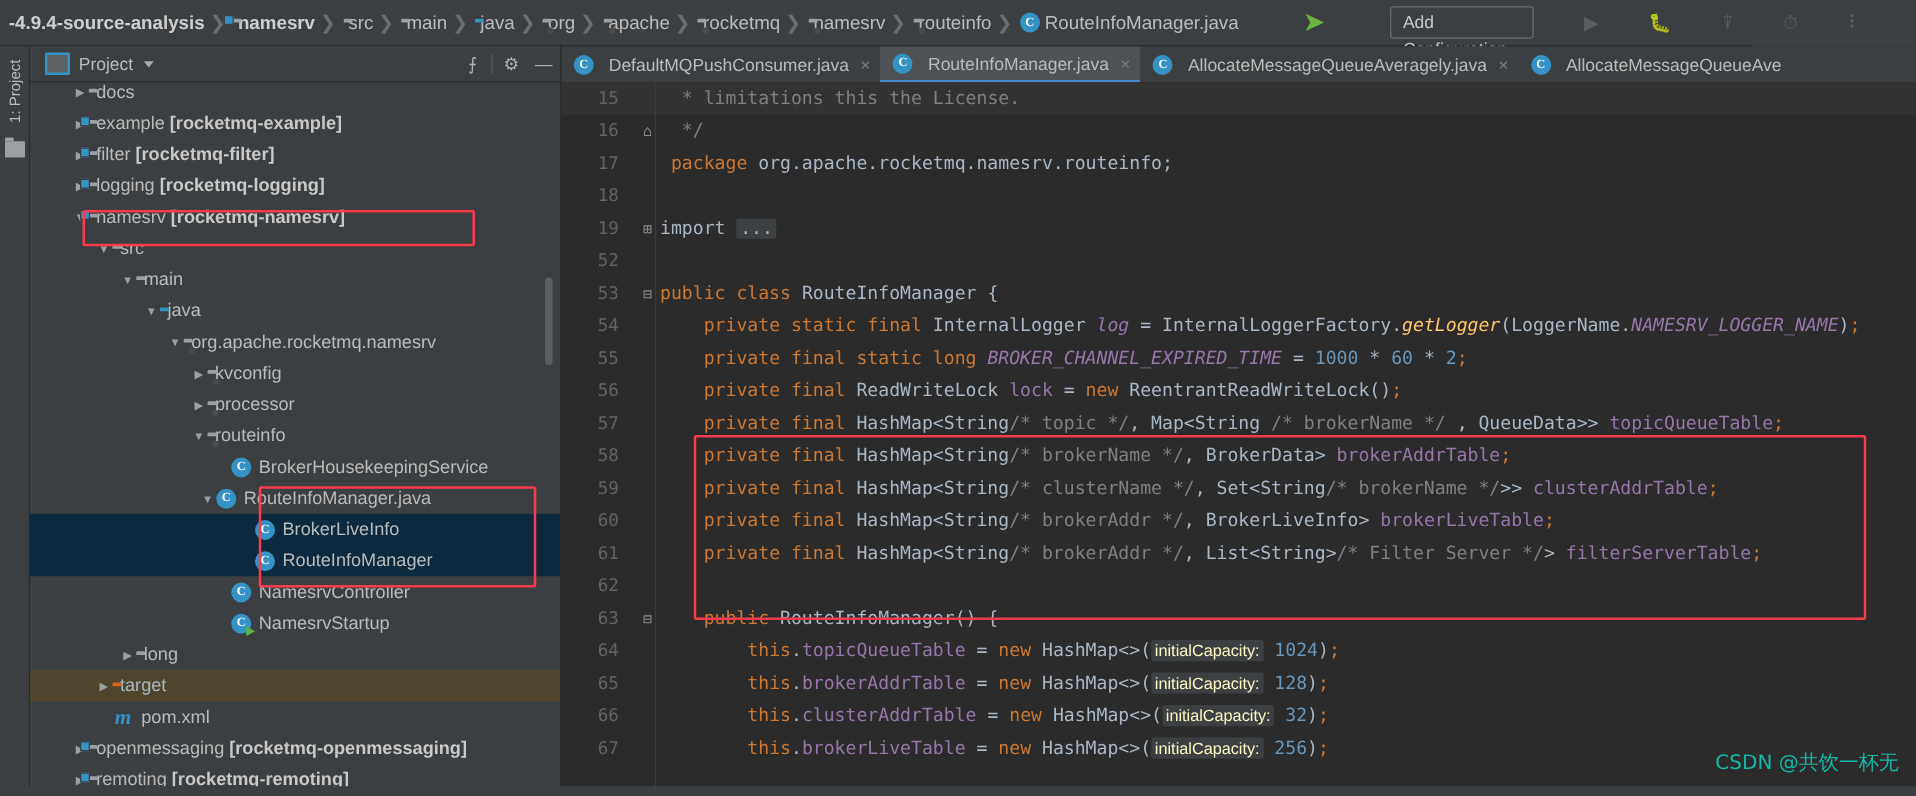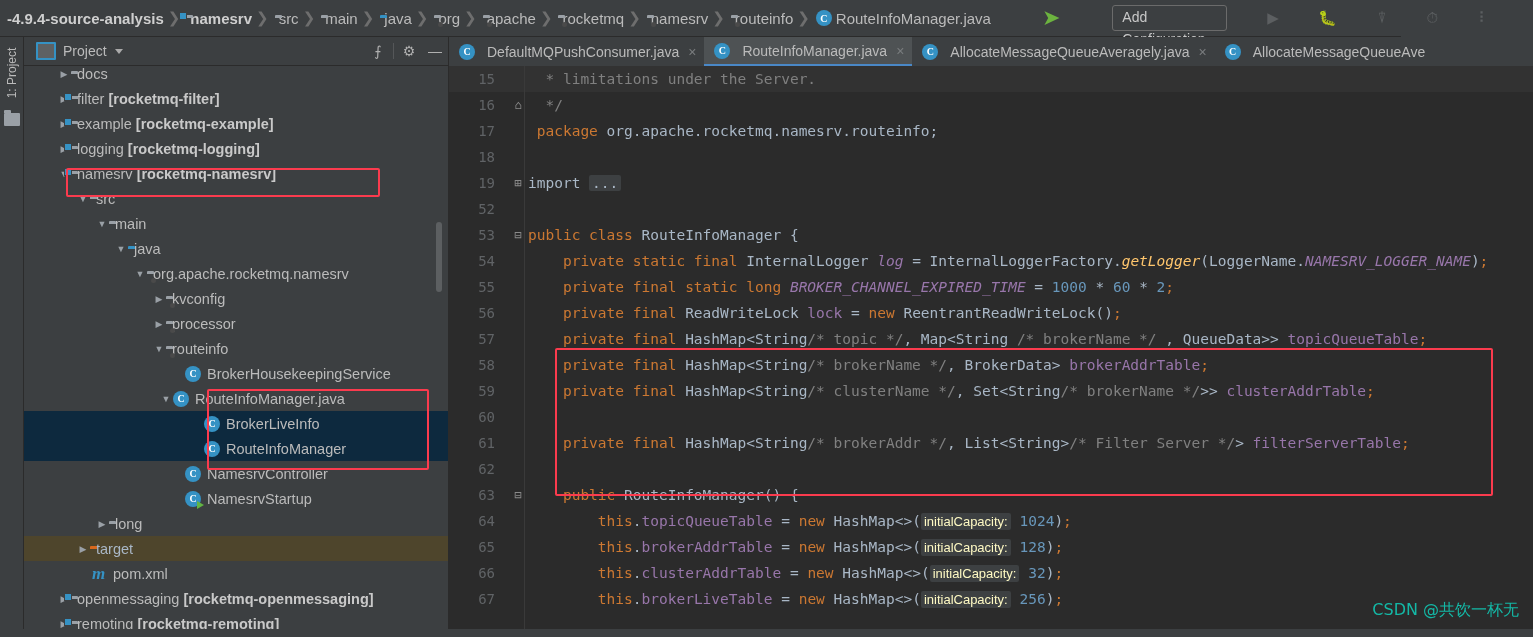--- a/index.html
+++ b/index.html
@@ -199,27 +199,27 @@
       <div class="trow" style="margin-top: -6px;">
         <span style="width: 33px; display: inline-block;"></span>
         <span class="tw-arrow">▶</span>
         <span class="ico"><span class="folder"></span></span>
         <span class="tlabel">docs</span>
       </div>
       <div class="trow">
         <span style="width: 33px; display: inline-block;"></span>
         <span class="tw-arrow">▶</span>
         <span class="ico"><span class="folder mod"></span></span>
+        <span class="tlabel">example <b>[rocketmq-example]</b></span>
+      </div>
+      <div class="trow">
+        <span style="width: 33px; display: inline-block;"></span>
+        <span class="tw-arrow">▶</span>
+        <span class="ico"><span class="folder mod"></span></span>
         <span class="tlabel">filter <b>[rocketmq-filter]</b></span>
-      </div>
-      <div class="trow">
-        <span style="width: 33px; display: inline-block;"></span>
-        <span class="tw-arrow">▶</span>
-        <span class="ico"><span class="folder mod"></span></span>
-        <span class="tlabel">example <b>[rocketmq-example]</b></span>
       </div>
       <div class="trow">
         <span style="width: 33px; display: inline-block;"></span>
         <span class="tw-arrow">▶</span>
         <span class="ico"><span class="folder mod"></span></span>
         <span class="tlabel">logging <b>[rocketmq-logging]</b></span>
       </div>
       <div class="trow">
         <span style="width: 33px; display: inline-block;"></span>
         <span class="tw-arrow">▼</span>
@@ -380,34 +380,34 @@
         <span class="ico tcls">
           <span class="classico">C</span>
         </span>
         <span style="margin-left: 6px;">AllocateMessageQueueAve</span>
       </div>
     </div>
   <div id="codewrap">
     <div id="hbandA"></div>
     <div id="gutterline"></div>
     <div id="codelines">
-        <div class="cline"><span class="lnum">15</span><span class="ctext"><span class="plain">  </span><span class="cmt">* limitations under the Server.</span></span></div>
+        <div class="cline"><span class="lnum">15</span><span class="ctext"><span class="plain">  </span><span class="cmt">* limitations this the License.</span></span></div>
         <div class="cline"><span class="lnum">16</span><span class="gut">⌂</span><span class="ctext"><span class="plain">  </span><span class="cmt">*/</span></span></div>
         <div class="cline"><span class="lnum">17</span><span class="ctext"><span class="plain"> </span><span class="kw">package</span><span class="plain"> org.apache.rocketmq.namesrv.routeinfo;</span></span></div>
         <div class="cline"><span class="lnum">18</span><span class="ctext"></span></div>
         <div class="cline"><span class="lnum">19</span><span class="gut">⊞</span><span class="ctext"><span class="plain">import </span><span class="ellipsis">...</span></span></div>
         <div class="cline"><span class="lnum">52</span><span class="ctext"></span></div>
         <div class="cline"><span class="lnum">53</span><span class="gut">⊟</span><span class="ctext"><span class="kw">public class </span><span class="plain">RouteInfoManager </span><span class="plain">{</span></span></div>
         <div class="cline"><span class="lnum">54</span><span class="ctext"><span class="plain">    </span><span class="kw">private static final </span><span class="plain">InternalLogger </span><span class="sfld">log</span><span class="plain"> = InternalLoggerFactory.</span><span class="mth">getLogger</span><span class="plain">(LoggerName.</span><span class="sfld">NAMESRV_LOGGER_NAME</span><span class="plain">)</span><span class="kw">;</span></span></div>
         <div class="cline"><span class="lnum">55</span><span class="ctext"><span class="plain">    </span><span class="kw">private final static long </span><span class="sfld">BROKER_CHANNEL_EXPIRED_TIME</span><span class="plain"> = </span><span class="num">1000</span><span class="plain"> * </span><span class="num">60</span><span class="plain"> * </span><span class="num">2</span><span class="kw">;</span></span></div>
         <div class="cline"><span class="lnum">56</span><span class="ctext"><span class="plain">    </span><span class="kw">private final </span><span class="plain">ReadWriteLock </span><span class="fld">lock</span><span class="plain"> = </span><span class="kw">new </span><span class="plain">ReentrantReadWriteLock()</span><span class="kw">;</span></span></div>
         <div class="cline"><span class="lnum">57</span><span class="ctext"><span class="plain">    </span><span class="kw">private final </span><span class="plain">HashMap&lt;String</span><span class="cmt">/* topic */</span><span class="plain">, Map&lt;String </span><span class="cmt">/* brokerName */</span><span class="plain"> , QueueData&gt;&gt; </span><span class="fld">topicQueueTable</span><span class="kw">;</span></span></div>
         <div class="cline"><span class="lnum">58</span><span class="ctext"><span class="plain">    </span><span class="kw">private final </span><span class="plain">HashMap&lt;String</span><span class="cmt">/* brokerName */</span><span class="plain">, BrokerData&gt; </span><span class="fld">brokerAddrTable</span><span class="kw">;</span></span></div>
         <div class="cline"><span class="lnum">59</span><span class="ctext"><span class="plain">    </span><span class="kw">private final </span><span class="plain">HashMap&lt;String</span><span class="cmt">/* clusterName */</span><span class="plain">, Set&lt;String</span><span class="cmt">/* brokerName */</span><span class="plain">&gt;&gt; </span><span class="fld">clusterAddrTable</span><span class="kw">;</span></span></div>
-        <div class="cline"><span class="lnum">60</span></div>
+        <div class="cline"><span class="lnum">60</span><span class="ctext"><span class="plain">    </span><span class="kw">private final </span><span class="plain">HashMap&lt;String</span><span class="cmt">/* brokerAddr */</span><span class="plain">, BrokerLiveInfo&gt; </span><span class="fld">brokerLiveTable</span><span class="kw">;</span></span></div>
         <div class="cline"><span class="lnum">61</span><span class="ctext"><span class="plain">    </span><span class="kw">private final </span><span class="plain">HashMap&lt;String</span><span class="cmt">/* brokerAddr */</span><span class="plain">, List&lt;String&gt;</span><span class="cmt">/* Filter Server */</span><span class="plain">&gt; </span><span class="fld">filterServerTable</span><span class="kw">;</span></span></div>
         <div class="cline"><span class="lnum">62</span><span class="ctext"></span></div>
         <div class="cline"><span class="lnum">63</span><span class="gut">⊟</span><span class="ctext"><span class="plain">    </span><span class="kw">public </span><span class="plain">RouteInfoManager() {</span></span></div>
         <div class="cline"><span class="lnum">64</span><span class="ctext"><span class="plain">        </span><span class="kw">this</span><span class="plain">.</span><span class="fld">topicQueueTable</span><span class="plain"> = </span><span class="kw">new </span><span class="plain">HashMap&lt;&gt;(</span><span class="hint">initialCapacity:</span><span class="plain"> </span><span class="num">1024</span><span class="plain">)</span><span class="kw">;</span></span></div>
         <div class="cline"><span class="lnum">65</span><span class="ctext"><span class="plain">        </span><span class="kw">this</span><span class="plain">.</span><span class="fld">brokerAddrTable</span><span class="plain"> = </span><span class="kw">new </span><span class="plain">HashMap&lt;&gt;(</span><span class="hint">initialCapacity:</span><span class="plain"> </span><span class="num">128</span><span class="plain">)</span><span class="kw">;</span></span></div>
         <div class="cline"><span class="lnum">66</span><span class="ctext"><span class="plain">        </span><span class="kw">this</span><span class="plain">.</span><span class="fld">clusterAddrTable</span><span class="plain"> = </span><span class="kw">new </span><span class="plain">HashMap&lt;&gt;(</span><span class="hint">initialCapacity:</span><span class="plain"> </span><span class="num">32</span><span class="plain">)</span><span class="kw">;</span></span></div>
         <div class="cline"><span class="lnum">67</span><span class="ctext"><span class="plain">        </span><span class="kw">this</span><span class="plain">.</span><span class="fld">brokerLiveTable</span><span class="plain"> = </span><span class="kw">new </span><span class="plain">HashMap&lt;&gt;(</span><span class="hint">initialCapacity:</span><span class="plain"> </span><span class="num">256</span><span class="plain">)</span><span class="kw">;</span></span></div>
       </div>
     <div id="hscroll"></div>
   </div>

